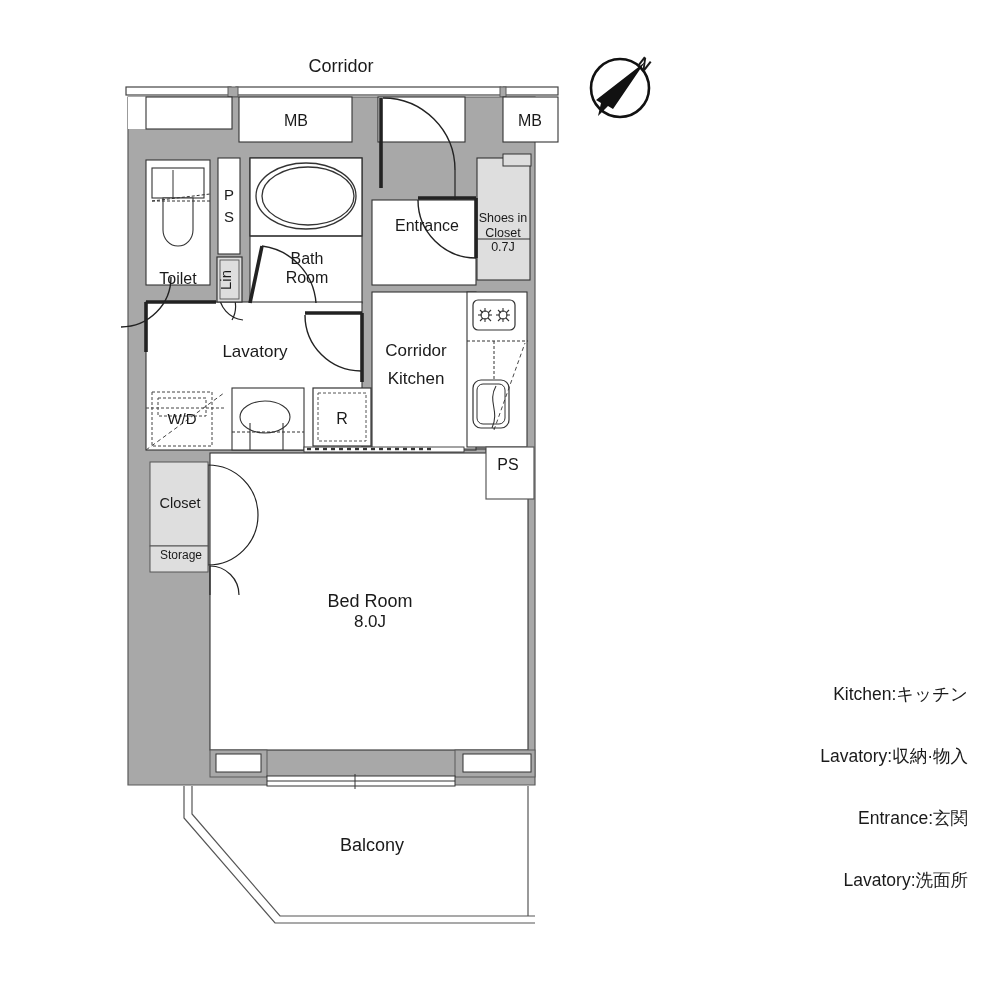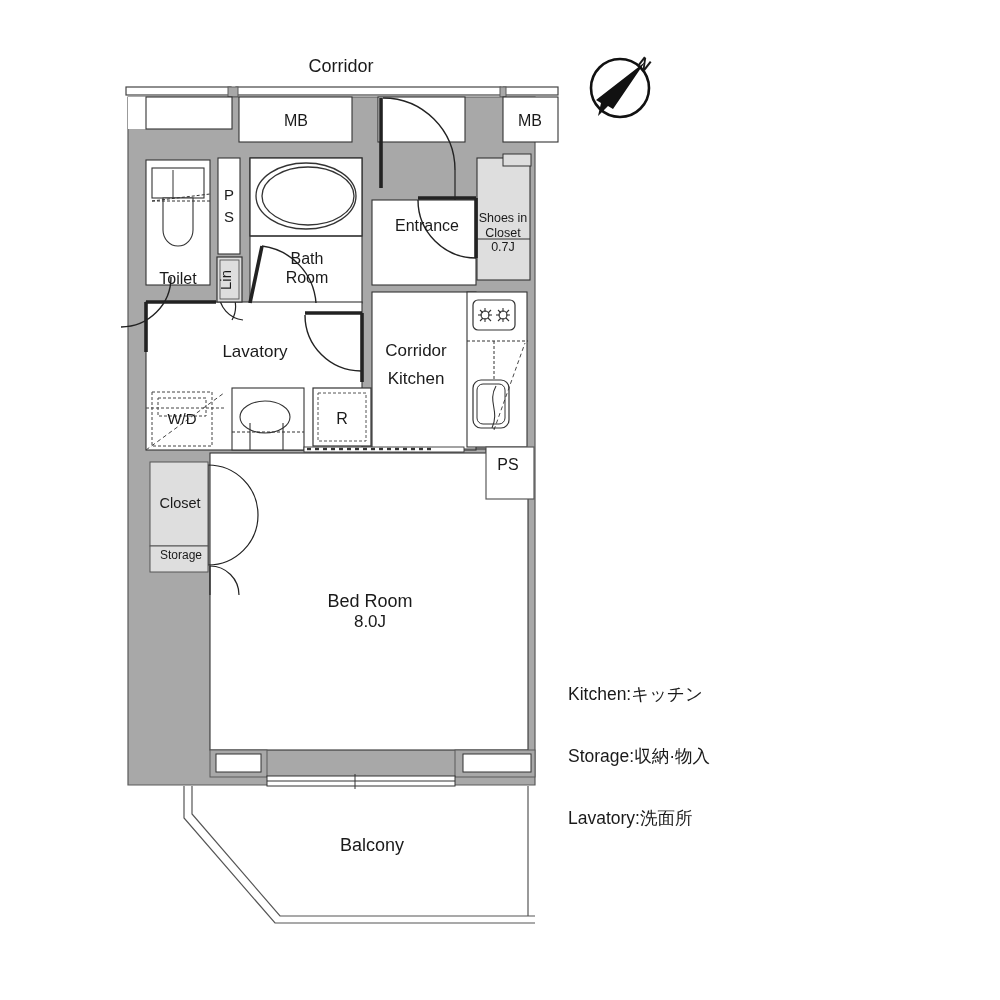--- a/index.html
+++ b/index.html
@@ -2,21 +2,21 @@
 <html><head>
 <meta charset="utf-8">
 <style>
   html,body{margin:0;padding:0;background:#ffffff;}
   body{width:1000px;height:1000px;font-family:"Liberation Sans","DejaVu Sans",sans-serif;}
   #stage{position:relative;width:1000px;height:1000px;overflow:hidden;background:#fff;margin-top:10px;}
   svg{display:block;}
   .lbl{font-family:"Liberation Sans","DejaVu Sans",sans-serif;fill:#1a1a1a;}
   .legend{position:absolute;left:568px;top:633px;width:400px;
           font-size:17.5px;line-height:20.6px;color:#1a1a1a;white-space:pre;}
-  .legend div{height:20.6px;}
+  .legend div{height:20.6px;text-align:right;}
 </style>
 </head>
 <body>
 
 <div id="stage">
 
   <svg width="1000" height="1000" viewBox="0 0 1000 1000">
 
     <g stroke="#444" stroke-width="1.2" fill="none">
       <rect x="126" y="77" width="105" height="8" fill="#fff"></rect>
@@ -263,21 +263,22 @@
     <g>
       <circle cx="620" cy="78" r="29" fill="none" stroke="#111" stroke-width="2.6"></circle>
       <path d="M645,52 L596,90 L601,93 L598,106 L608,96 L613,99 Z" fill="#111"></path>
       <text class="lbl" x="641" y="58" font-size="16" font-weight="bold" text-anchor="middle" transform="rotate(38 641 58)">N</text>
     </g>
 
   </svg>
 
   <div class="legend">
     <div>Kitchen:キッチン</div>
-    <div>Storage:収納·物入</div>
+    <div>Lavatory:収納·物入</div>
+    <div>Entrance:玄関</div>
     <div>Lavatory:洗面所</div>
     
     
     
     
     
     
     
     
     

